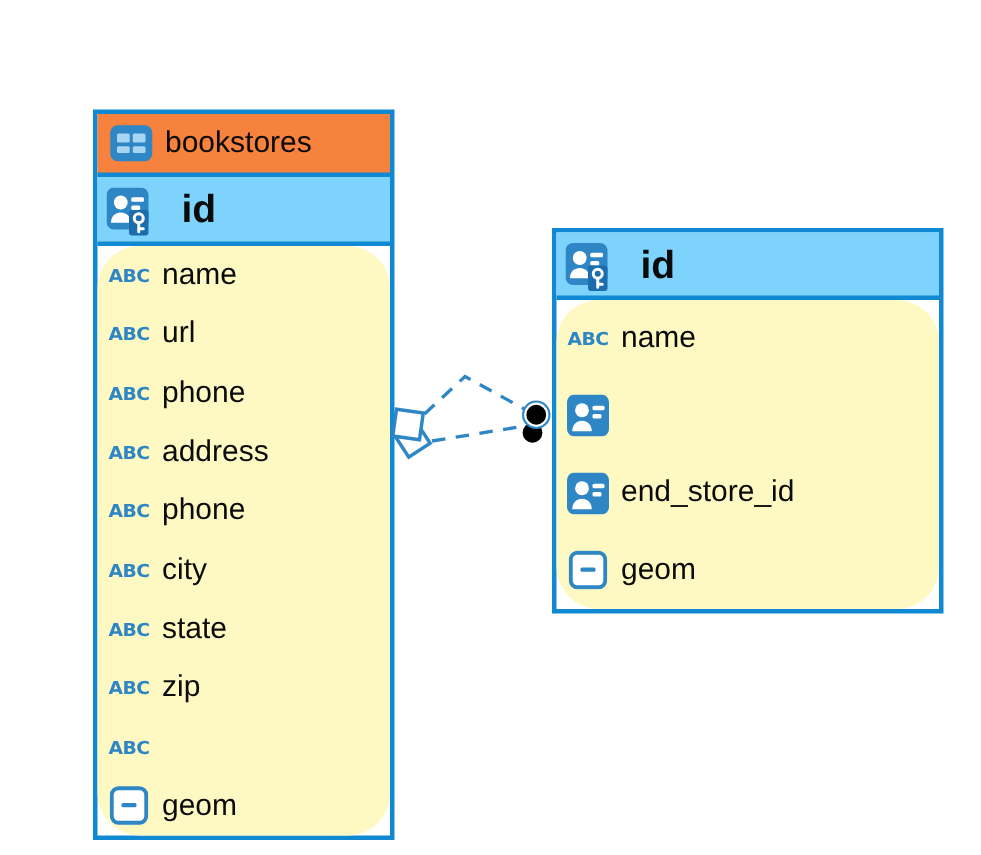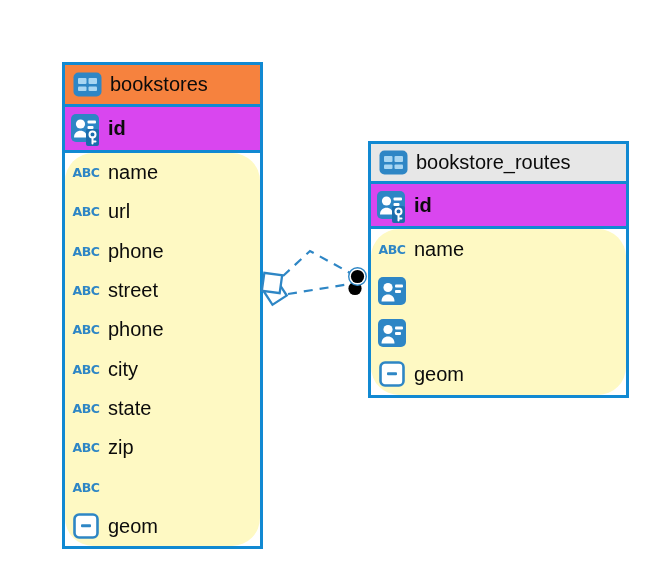--- a/index.html
+++ b/index.html
@@ -21,39 +21,40 @@
     color:var(--text);
   }
   .canvas{position:absolute;inset:0;background:#ffffff;}
   .erd-table{
     position:absolute;
     background:#ffffff;
     border:3px solid var(--blue);
     display:flex;
     flex-direction:column;
     z-index:1;
+    margin-top:11px;
   }
   .erd-table.bookstores{left:62px;top:62px;width:201px;height:487px;}
   .erd-table.routes{left:368px;top:141px;width:261px;height:257px;}
   .tbl-header{
     display:flex;align-items:center;gap:8px;
     padding-left:7px;
     border-bottom:3px solid var(--blue);
     font-size:20px;
     flex:0 0 auto;
     white-space:nowrap;
   }
   .bookstores .tbl-header{height:42px;background:var(--orange);}
   .routes .tbl-header{height:40px;background:var(--gray);}
   .key-row{
-    display:flex;align-items:center;gap:7px;
+    display:flex;align-items:center;gap:20px;
     padding-left:6px;
     border-bottom:3px solid var(--blue);
-    font-size:20px;font-weight:700;
-    flex:0 0 auto;background:#d946ef;
+    font-size:26px;font-weight:700;
+    flex:0 0 auto;background:#7dd3fc;
     white-space:nowrap;
   }
   .bookstores .key-row{height:46px;}
   .routes .key-row{height:45px;}
   .cols{display:flex;flex-direction:column;flex:1 1 auto;background:#fef9c3;border-radius:28px;}
   .col-row{
     display:flex;align-items:center;gap:7px;
     padding-left:6px;
     font-size:20px;
     flex:1 1 0;
@@ -127,21 +128,21 @@
       <div class="col-row">
         <span class="icon-cell">
             <span class="abc">ABC</span>
           </span>
         <span>phone</span>
       </div>
       <div class="col-row">
         <span class="icon-cell">
             <span class="abc">ABC</span>
           </span>
-        <span>street</span>
+        <span>address</span>
       </div>
       <div class="col-row">
         <span class="icon-cell">
             <span class="abc">ABC</span>
           </span>
         <span>phone</span>
       </div>
       <div class="col-row">
         <span class="icon-cell">
             <span class="abc">ABC</span>
@@ -171,32 +172,20 @@
             <rect x="1.5" y="1.5" width="23" height="23" rx="4.5" fill="#fff" stroke="#2E86C5" stroke-width="2.6"></rect>
             <rect x="8" y="11.3" width="10" height="2.9" rx="1" fill="#2E86C5"></rect>
           </svg>
         </span>
         <span>geom</span>
       </div>
     </div>
   </div>
 
   <div class="erd-table routes">
-    <div class="tbl-header">
-      <span class="icon-cell">
-        <svg width="29" height="25" viewBox="0 0 29 25">
-          <rect x="0.5" y="0.5" width="28" height="24" rx="5" fill="#2E86C5"></rect>
-          <rect x="5" y="6" width="8.5" height="6" rx="1" fill="#A8D6F2"></rect>
-          <rect x="15.5" y="6" width="8.5" height="6" rx="1" fill="#A8D6F2"></rect>
-          <rect x="5" y="14.5" width="8.5" height="4.5" rx="1" fill="#A8D6F2"></rect>
-          <rect x="15.5" y="14.5" width="8.5" height="4.5" rx="1" fill="#A8D6F2"></rect>
-        </svg>
-      </span>
-      <span>bookstore_routes</span>
-    </div>
 
     <div class="key-row">
       <span class="icon-cell">
         <svg width="30" height="33" viewBox="0 0 30 33" style="margin-top:4px;">
           <rect x="0" y="0" width="28" height="28" rx="5" fill="#2E86C5"></rect>
           <circle cx="9.5" cy="10" r="4.6" fill="#fff"></circle>
           <path d="M3 23.5 c0-4.5 3-6.8 6.5-6.8 s6.5 2.3 6.5 6.8 z" fill="#fff"></path>
           <rect x="16.5" y="6.5" width="8.5" height="3" rx="1" fill="#fff"></rect>
           <rect x="16.5" y="12" width="6" height="3" rx="1" fill="#fff"></rect>
           <rect x="15" y="15" width="13" height="17" rx="2" fill="#1B6DAD"></rect>
@@ -228,20 +217,21 @@
       <div class="col-row">
         <span class="icon-cell">
           <svg width="28" height="28" viewBox="0 0 28 28">
             <rect width="28" height="28" rx="5" fill="#2E86C5"></rect>
             <circle cx="10" cy="10.5" r="4.6" fill="#fff"></circle>
             <path d="M3.5 24.5 c0-4.5 3-7 6.5-7 s6.5 2.5 6.5 7 z" fill="#fff"></path>
             <rect x="17" y="7.5" width="8" height="3" rx="1" fill="#fff"></rect>
             <rect x="17" y="13" width="6" height="3" rx="1" fill="#fff"></rect>
           </svg>
         </span>
+        <span>end_store_id</span>
       </div>
       <div class="col-row">
         <span class="icon-cell">
           <svg width="26" height="26" viewBox="0 0 26 26">
             <rect x="1.5" y="1.5" width="23" height="23" rx="4.5" fill="#fff" stroke="#2E86C5" stroke-width="2.6"></rect>
             <rect x="8" y="11.3" width="10" height="2.9" rx="1" fill="#2E86C5"></rect>
           </svg>
         </span>
         <span>geom</span>
       </div>

